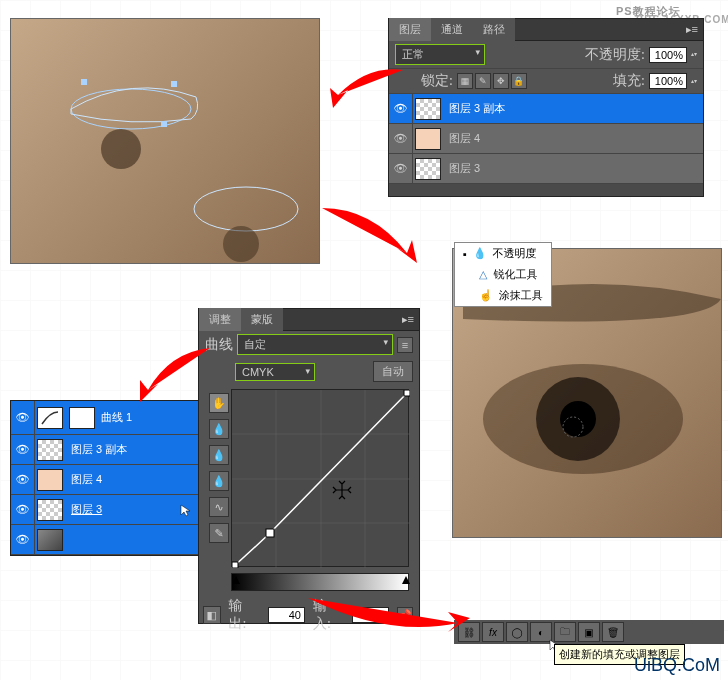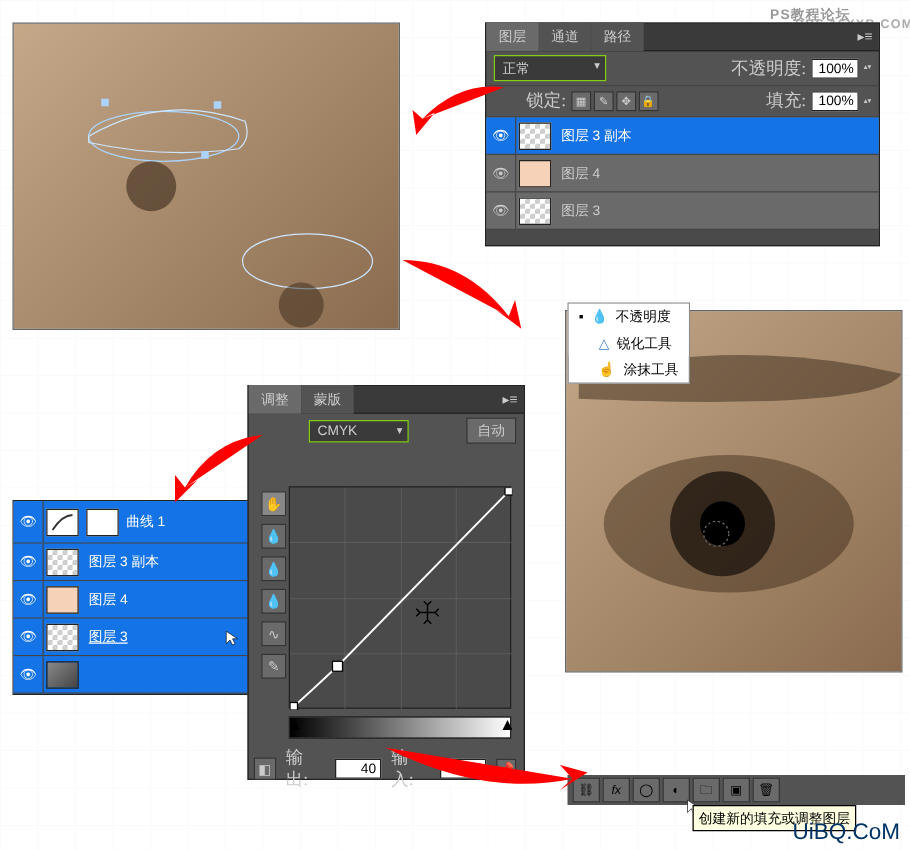--- a/index.html
+++ b/index.html
@@ -198,21 +198,26 @@
   </div>
 </div>
 
 <div class="panel adjust-panel" style="height:316px">
   <div class="panel-tabs">
     <div class="tab active">调整</div>
     <div class="tab">蒙版</div>
     <div class="tab-spacer"></div>
     <div class="tab-menu">▸≡</div>
   </div>
-  <div class="row" style="padding-left:48px">
+  <div class="row">
+    <span class="label">曲线</span>
+    <div class="dropdown" style="flex:1">自定</div>
+    <div class="ctrl-ico" style="width:16px;height:16px">≡</div>
+  </div>
+  <div class="row" style="padding-left:36px">
     <div class="dropdown" style="width:80px">CMYK</div>
     <div class="tab-spacer"></div>
     <button class="auto-btn">自动</button>
   </div>
   <div class="curve-controls">
     <div class="ctrl-ico active">✋</div>
     <div class="ctrl-ico">💧</div>
     <div class="ctrl-ico">💧</div>
     <div class="ctrl-ico">💧</div>
     <div class="ctrl-ico">∿</div>

